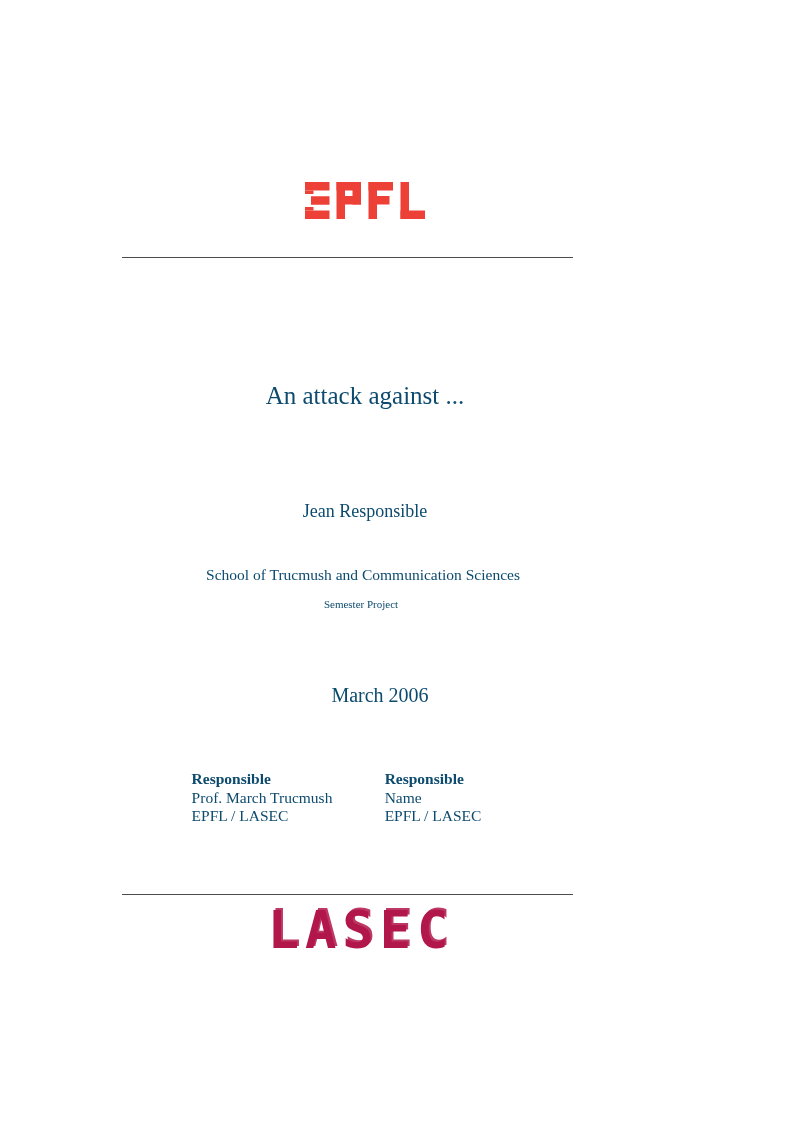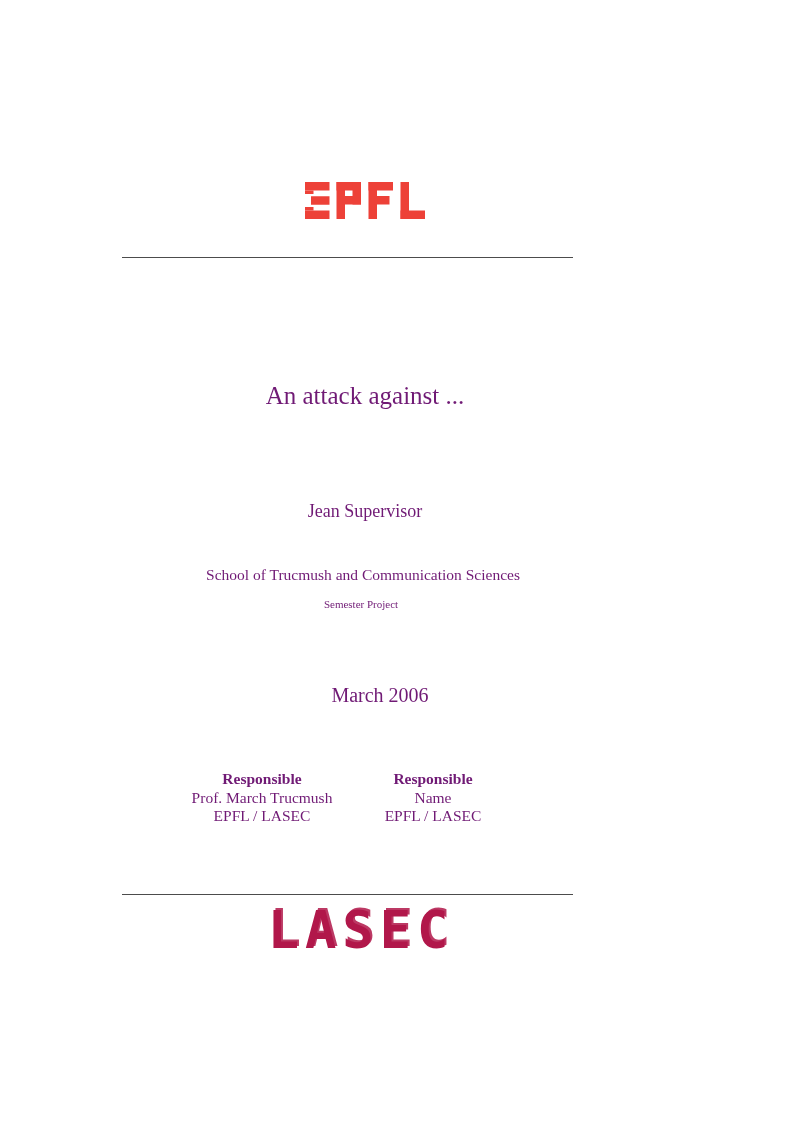--- a/index.html
+++ b/index.html
@@ -4,21 +4,21 @@
 <title>Title Page</title>
 <style>
   html, body { margin: 0; padding: 0; background: #ffffff; }
   .page {
     position: relative;
     width: 794px;
     height: 1123px;
     margin: 0 auto;
     background: #ffffff;
     font-family: "Liberation Serif", serif;
-    color: #701a75;
+    color: #0c4a6e;
     overflow: hidden;
   }
   .abs { position: absolute; white-space: nowrap; }
   .centered { transform: translateX(-50%); }
 
   .epfl-logo { position: absolute; left: 303px; top: 182px; width: 124px; height: 37px; }
 
   .rule {
     position: absolute;
     left: 122px;
@@ -31,21 +31,21 @@
 
   .doc-title   { top: 381px; left: 365px; font-size: 25px; line-height: 1.2; }
   .doc-author  { top: 501px; left: 365px; font-size: 18px; line-height: 1.2; }
   .doc-school  { top: 566px; left: 363px; font-size: 15.5px; line-height: 1.2; }
   .doc-project { top: 598px; left: 361px; font-size: 11px; line-height: 1.2; }
   .doc-date    { top: 683px; left: 380px; font-size: 20px; line-height: 1.2; }
 
   .person {
     position: absolute;
     top: 770px;
-    text-align: center;
+    text-align: left;
     transform: translateX(-50%);
     font-size: 15.5px;
     line-height: 18.5px;
     white-space: nowrap;
   }
   .person-left  { left: 262px; }
   .person-right { left: 433px; }
   .person .role { font-weight: bold; }
 
   .lasec-logo {
@@ -88,21 +88,21 @@
 
       <rect x="95.5" y="0" width="8.5" height="37"></rect>
       <rect x="95.5" y="28.5" width="24.5" height="8.5"></rect>
     </g>
   </svg>
 
   <div class="rule rule-top"></div>
 
   <div class="abs centered doc-title">An attack against ...</div>
 
-  <div class="abs centered doc-author">Jean Supervisor</div>
+  <div class="abs centered doc-author">Jean Responsible</div>
 
   <div class="abs centered doc-school">School of Trucmush and Communication Sciences</div>
 
   <div class="abs centered doc-project">Semester Project</div>
 
   <div class="abs centered doc-date">March 2006</div>
 
   <div class="person person-left">
     <div class="role">Responsible</div>
     <div>Prof. March Trucmush</div>

